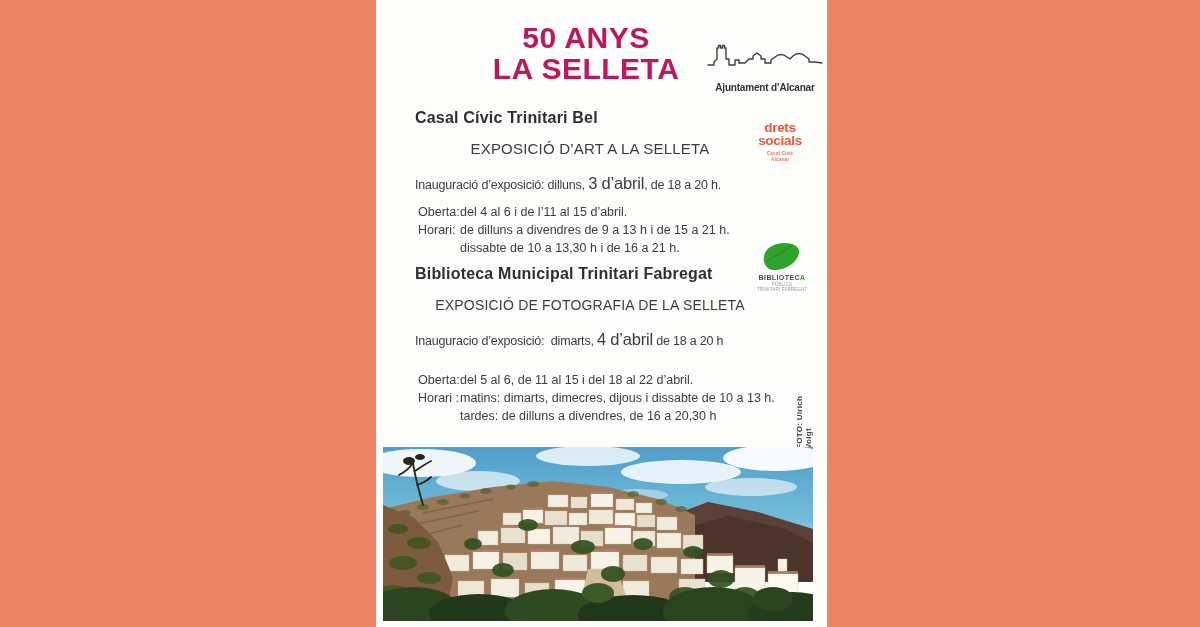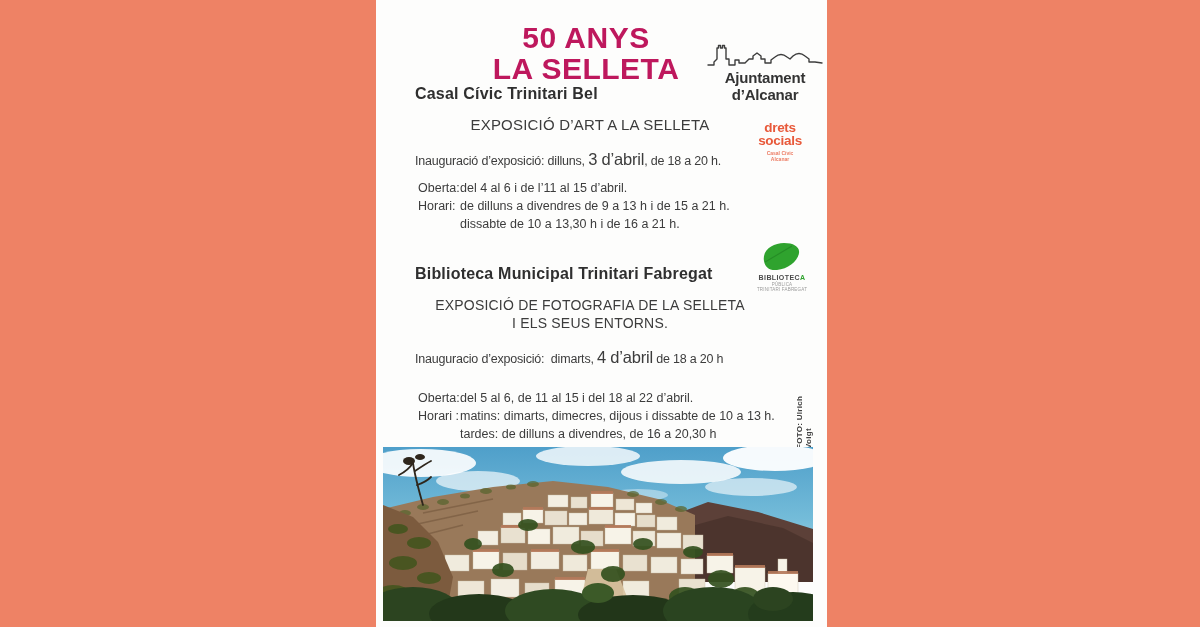--- a/index.html
+++ b/index.html
@@ -12,24 +12,24 @@
 
   .poster { position:absolute; left:376px; top:0; width:451px; height:627px;
             background:#fdfdfc; color:#3a3a3a; }
 
   .title-block { position:absolute; top:22px; left:0; width:420px;
                  text-align:center; font-weight:bold; font-size:30px;
                  line-height:31px; color:#be185d; letter-spacing:0.5px; }
 
   .ajuntament { position:absolute; top:40px; left:328px; width:122px; text-align:center; }
   .ajuntament svg { display:block; margin:0 auto; }
-  .aj-label { font-weight:bold; font-size:15px; color:#333; margin-top:1px; letter-spacing:-0.2px; }
+  .aj-label { font-weight:bold; font-size:10px; color:#333; margin-top:14px; letter-spacing:-0.2px; }
 
   .sec { position:absolute; left:39px; width:350px; font-size:12.5px; color:#3c3c3c; }
-  .sec-casal { top:85px; }
+  .sec-casal { top:109px; }
   .sec-bibl  { top:265px; }
   .sec-heading { margin:0; font-size:16px; font-weight:bold; color:#2f2f2f; letter-spacing:0.2px; }
 
   .expo-line { text-align:center; margin-top:13px; letter-spacing:0.2px; line-height:18px; }
   .sec-casal .expo-line { font-size:15px; }
   .sec-bibl  .expo-line { font-size:14px; }
 
   .line { white-space:pre-wrap; }
   .inaug { margin-top:16px; line-height:18px; letter-spacing:-0.2px; }
   .big-date { font-size:16.5px; }
@@ -116,21 +116,20 @@
     <div class="bibl-sub">
       <div>PÚBLICA</div>
       <div>TRINITARI FABREGAT</div>
     </div>
   </div>
 
   <section class="sec sec-bibl">
     <h2 class="sec-heading">Biblioteca Municipal Trinitari Fabregat</h2>
     <div class="expo-line">
       <div><span class="b">EXPOSICIÓ DE FOTOGRAFIA</span><span> DE LA SELLETA</span></div>
-      <div>I ELS SEUS ENTORNS.</div>
     </div>
     <div class="line inaug"><span class="b">Inauguracio d’exposició:  dimarts, </span><span class="b big-date">4 d’abril</span><span> de </span><span class="b">18 a 20</span><span> h</span></div>
     <div class="rows" style="margin-top:21px">
       <div class="row">
         <span class="lbl">Oberta:</span>
         <span class="txt"><span>del </span><span class="b">5 al 6</span><span>, de </span><span class="b">11 al 15</span><span> i del </span><span class="b">18 al 22</span><span> d’abril.</span></span>
       </div>
       <div class="row">
         <span class="lbl">Horari :</span>
         <span class="txt"><span>matins: dimarts, dimecres, dijous i dissabte de </span><span class="b">10 a 13</span><span> h.</span></span>

